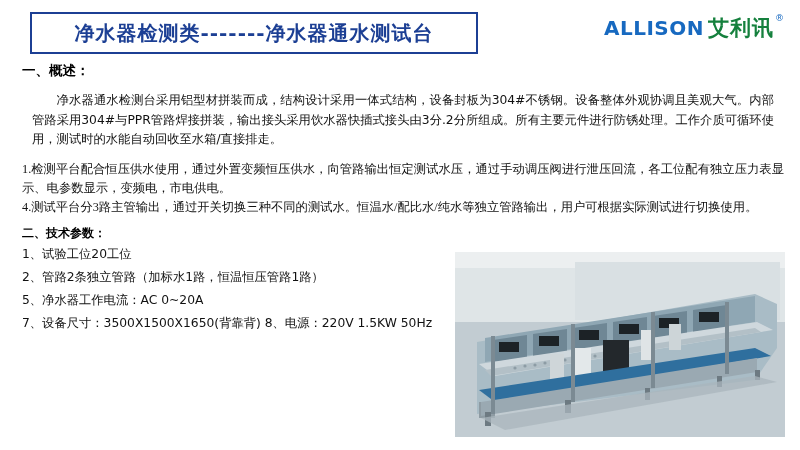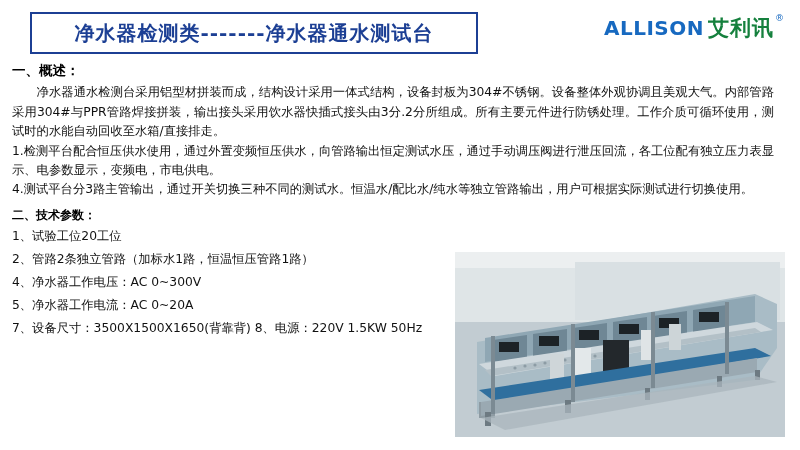--- a/index.html
+++ b/index.html
@@ -69,43 +69,44 @@
   .brand-reg {
     font-size: 9px;
     color: #1769c0;
     position: relative;
     top: -10px;
     margin-left: 1px;
   }
   
   .content {
     position: absolute;
-    left: 12px;
+    left: 22px;
     top: 60px;
     width: 762px;
     font-size: 12.3px;
     color: #111111;
     line-height: 1.58;
   }
   .sec-head {
     font-size: 13.5px;
     font-weight: bold;
     color: #000000;
     margin: 0 0 2px 0;
   }
   .para {
-    margin: 0;
+    margin: 10px;
     text-align: justify;
   }
   .indent {
     text-indent: 2em;
   }
   .numlist {
     margin: 0;
     padding: 0;
+    font-family: Liberation Serif, serif;
   }
   .numlist .li {
     margin: 0;
     text-align: justify;
   }
   .spec-head {
     font-size: 12px;
     font-weight: bold;
     color: #000000;
     margin: 6px 0 2px 0;
@@ -156,21 +157,20 @@
     <div class="numlist">
       <p class="li">1.检测平台配合恒压供水使用，通过外置变频恒压供水，向管路输出恒定测试水压，通过手动调压阀进行泄压回流，各工位配有独立压力表显示、电参数显示，变频电，市电供电。</p>
       <p class="li">4.测试平台分3路主管输出，通过开关切换三种不同的测试水。恒温水/配比水/纯水等独立管路输出，用户可根据实际测试进行切换使用。</p>
     </div>
 
     <div class="spec-head">二、技术参数：</div>
 
     <div class="spec-list">
       <p class="li">1、试验工位20工位</p>
       <p class="li">2、管路2条独立管路（加标水1路，恒温恒压管路1路）</p>
-      <p class="li">4、净水器工作电压：AC 0~300V</p>
       <p class="li">5、净水器工作电流：AC 0~20A</p>
       <p class="li">7、设备尺寸：3500X1500X1650(背靠背)     8、电源：220V 1.5KW  50Hz</p>
     </div>
 
   </div>
 
   <div class="photo">
     <svg width="330" height="185" viewBox="0 0 330 185" xmlns="http://www.w3.org/2000/svg">
 
       <rect x="0" y="0" width="330" height="185" fill="#c8d2d7"></rect>

